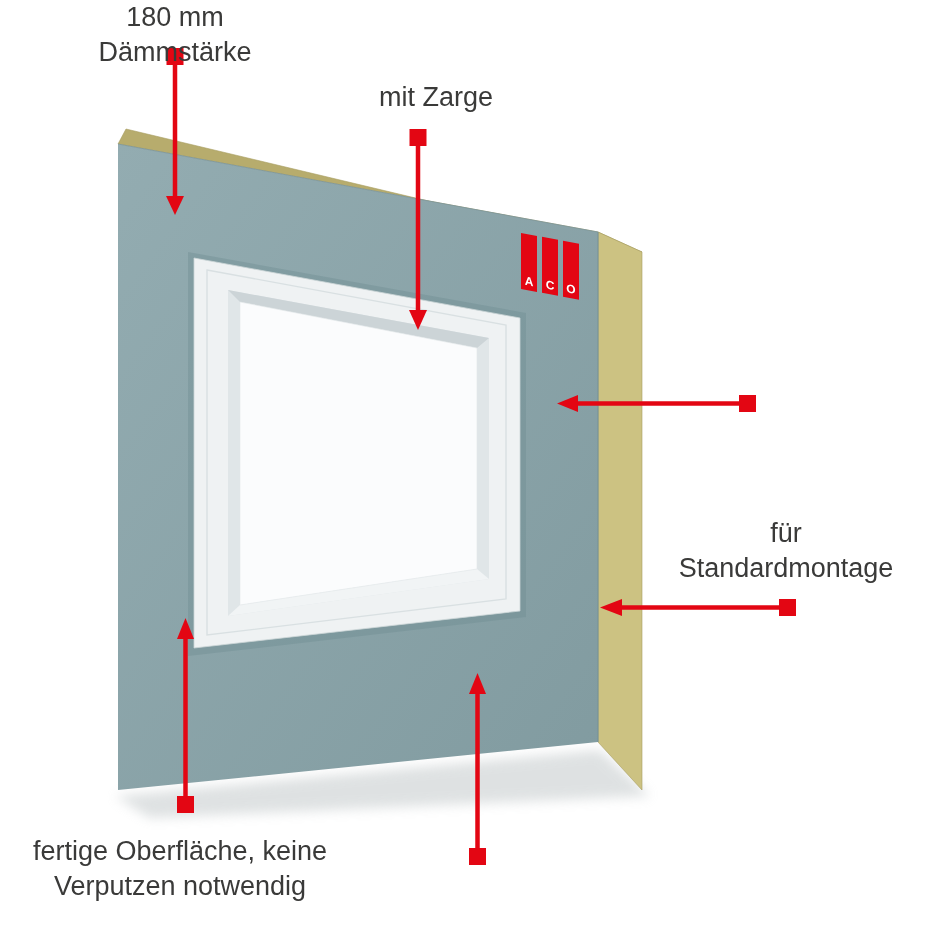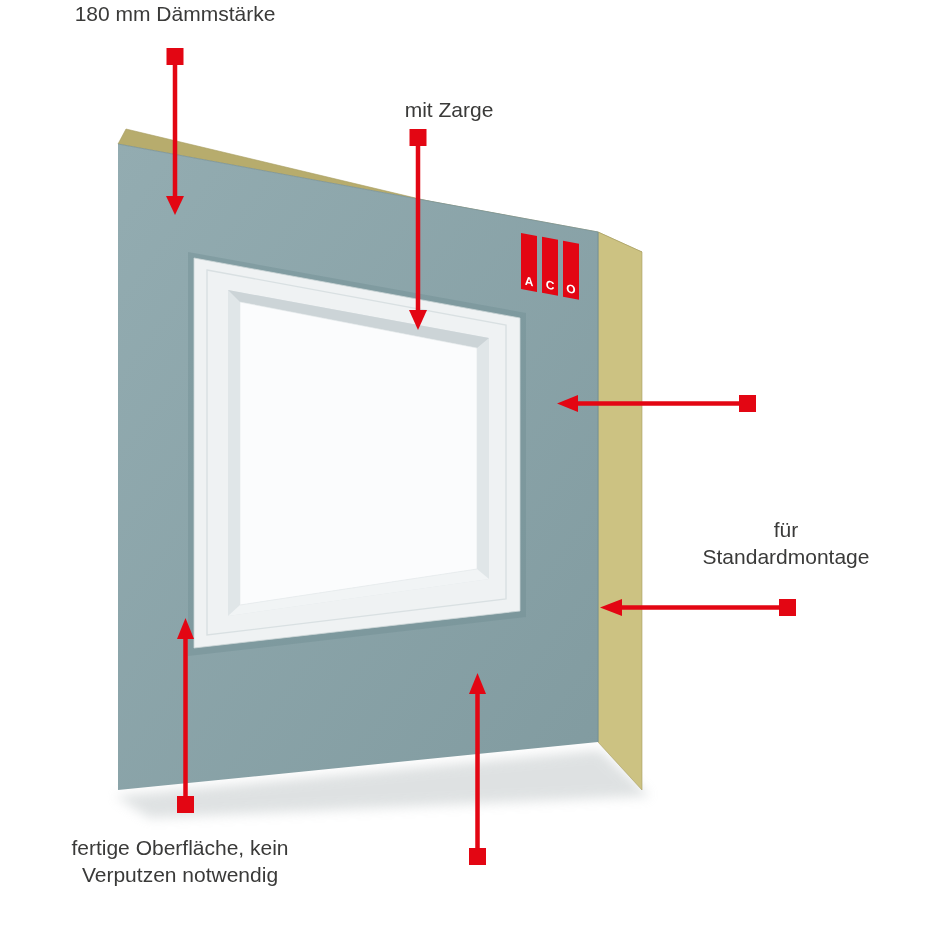--- a/index.html
+++ b/index.html
@@ -10,21 +10,21 @@
     margin: 0 auto;
     background: #ffffff;
     overflow: hidden;
     font-family: "Liberation Sans", sans-serif;
   }
   .stage svg { position: absolute; left: 0; top: 0; }
   .label {
     position: absolute;
     text-align: center;
     white-space: pre-line;
-    font-size: 21px;
+    font-size: 27px;
     line-height: 1.3;
     color: #3a3a39;
   }
   .soft-shadow { filter: blur(6px); }
 </style>
 </head>
 <body>
 
 <div class="stage">
 
@@ -102,23 +102,23 @@
         <rect x="469" y="848" width="17" height="17" fill="#e30613"></rect>
         <line x1="477.5" y1="848" x2="477.5" y2="692" stroke-width="4.5" stroke="#e30613"></line>
         <polygon points="469,694 486,694 477.5,673" fill="#e30613"></polygon>
       </g>
 
     </g>
   </svg>
 
   <div class="label" style="left: 50px; top: 0px; width: 250px; color: rgb(58, 58, 57);">180 mm Dämmstärke</div>
 
-  <div class="label" style="left: 349px; top: 80px; width: 200px; color: rgb(58, 58, 57); margin-top: 16px;">mit Zarge</div>
+  <div class="label" style="left: 336px; top: 80px; width: 200px; color: rgb(58, 58, 57);">mit Zarge</div>
 
 
   <div class="label" style="left: 666px; top: 516px; width: 240px; color: rgb(58, 58, 57);">für
 Standardmontage</div>
 
-  <div class="label" style="left: 20px; top: 834px; width: 320px; color: rgb(58, 58, 57);">fertige Oberfläche, kein
+  <div class="label" style="left: 20px; top: 834px; width: 320px; color: rgb(58, 58, 57);">fertige Oberfläche, keine
 Verputzen notwendig</div>
 
 
 </div>
 
 </body></html>

